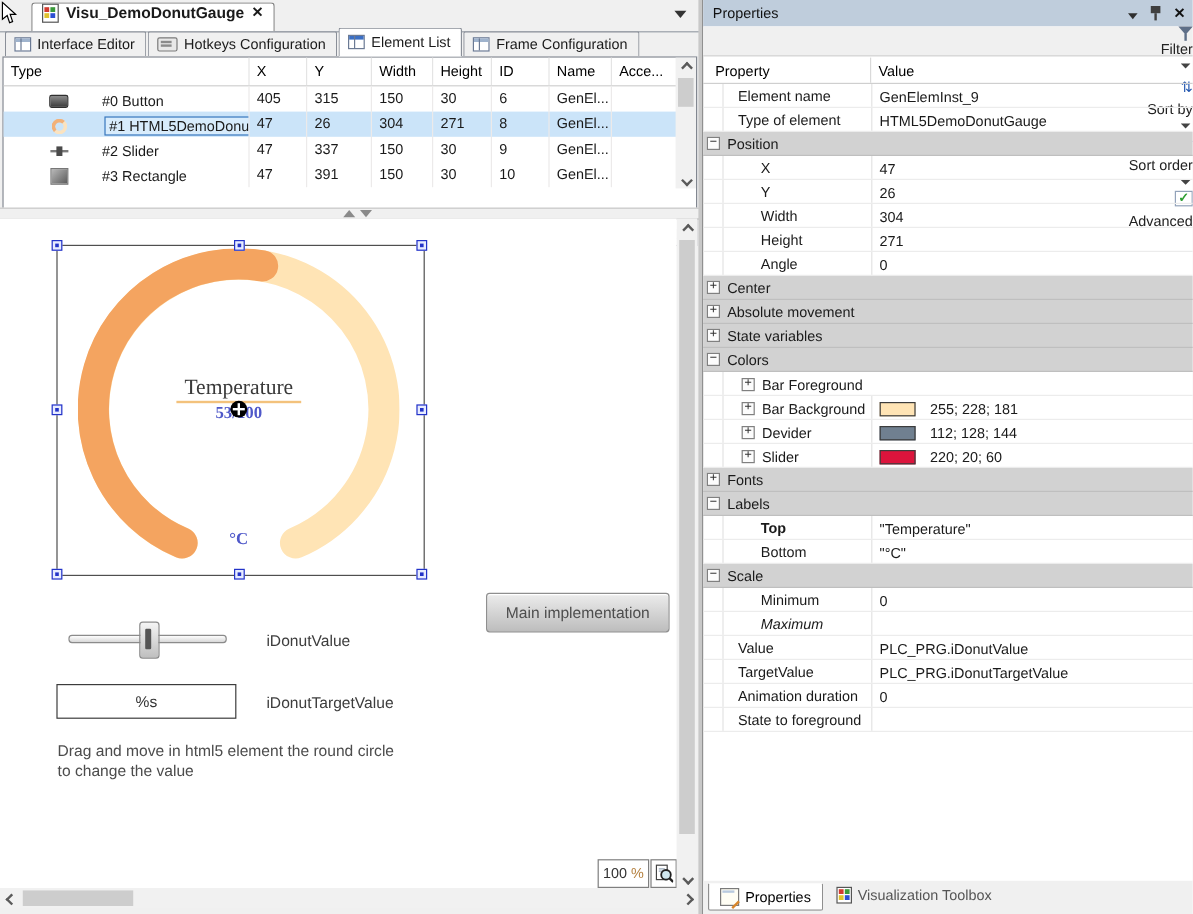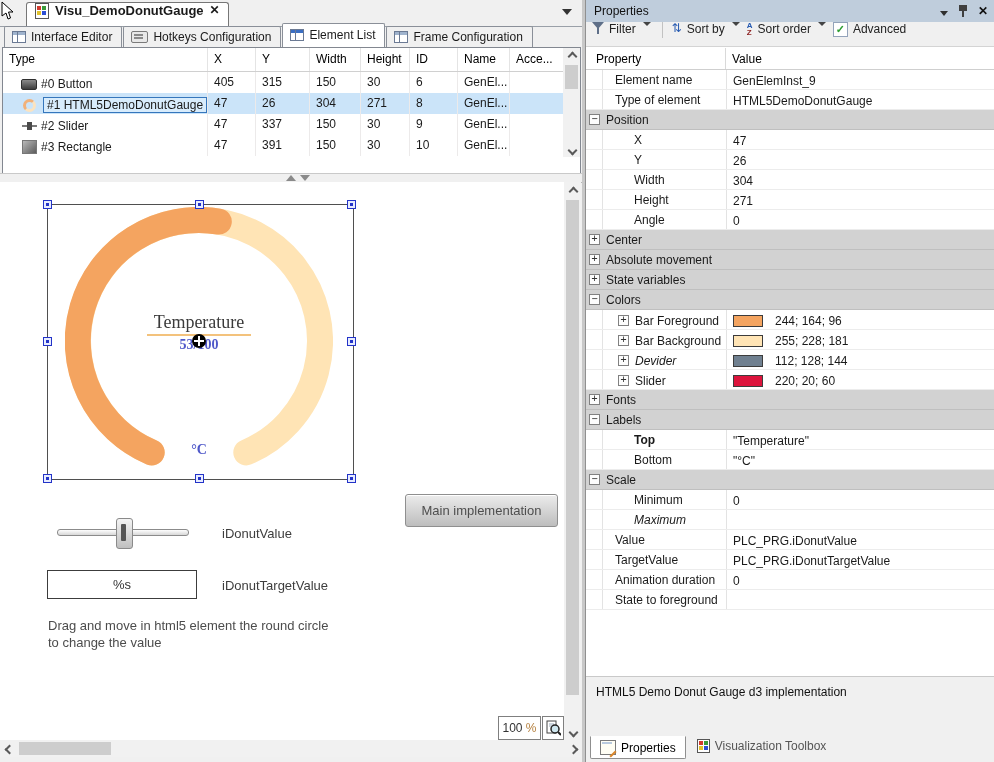--- a/index.html
+++ b/index.html
@@ -19,21 +19,21 @@
   .vtab{display:flex;align-items:center;gap:5px;padding:2px 9px 3px 7px;border:1px solid #8a8f98;border-bottom:none;border-radius:2px 2px 0 0;background:#f0f0f0;height:15px;margin-right:1px;}
   .vtab.active{background:#fff;height:18px;position:relative;z-index:2;}
 
   
   .etable{left:2px;top:47px;width:579px;height:158px;background:#fff;border:1px solid #828790;box-sizing:border-box;}
   .thead{display:flex;height:23px;border-bottom:1px solid #d0d0d0;}
   .thcell{box-sizing:border-box;border-right:1px solid #e4e4e4;padding:4px 0 0 6px;font-size:12px;color:#000;overflow:hidden;white-space:nowrap;}
   .trow{display:flex;height:21px;}
   .tcell{box-sizing:border-box;border-right:1px solid #eceaea;padding:3px 0 0 6px;overflow:hidden;white-space:nowrap;}
   .trow.sel{background:#cbe4f9;}
-  .typecell{display:flex;align-items:center;padding-left:18px;}
+  .typecell{display:flex;align-items:center;padding-left:38px;gap:24px;}
   .focusbox{border:1px solid #3576bc;background:#d8ecfc;padding:0 3px;margin-left:2px;}
   .rowicon{width:16px;height:14px;display:inline-flex;align-items:center;justify-content:center;margin-right:4px;flex:none;}
 
   
   .sb-v{position:absolute;width:17px;background:#f1f1f1;}
   .sb-h{position:absolute;height:13px;background:#f1f1f1;}
   .sb-h.big{height:17px;}
   .sb-thumb-v{position:absolute;left:2px;width:13px;background:#cdcdcd;}
   .sb-thumb-h{position:absolute;top:2px;height:9px;background:#cdcdcd;}
   .big .sb-thumb-h{height:13px;}
@@ -72,21 +72,21 @@
   .mainvis-btn{position:absolute;left:405px;top:312px;width:151px;height:31px;border:1px solid #8f8f8f;border-radius:3px;background:linear-gradient(#ececec,#bdbdbd);box-shadow:inset 0 1px 0 #fff;color:#4e4e4e;font-size:13px;display:flex;align-items:center;justify-content:center;}
   .zoombox{position:absolute;left:498px;top:534px;width:43px;height:24px;border:1px solid #7f7f7f;background:#fff;box-sizing:border-box;text-align:center;line-height:22px;font-size:12px;color:#333;}
   .zoombox .pct{color:#b5803f;}
   .zoombtn{position:absolute;left:542px;top:534px;width:22px;height:24px;border:1px solid #7f7f7f;background:#fff;box-sizing:border-box;display:flex;align-items:center;justify-content:center;}
 
   
   .panel-divider{left:582px;top:0;width:3px;height:762px;background:#c8c8c8;}
   .props{left:585px;top:0;width:409px;height:762px;background:#fff;border-left:1px solid #909090;box-sizing:border-box;}
   .props-title{position:absolute;left:0;top:0;width:100%;height:22px;background:#bfcddc;display:flex;align-items:center;padding-left:8px;box-sizing:border-box;font-size:12px;color:#111;}
   .title-icons{position:absolute;right:6px;top:3px;display:flex;gap:10px;align-items:center;height:16px;}
-  .tbar{position:absolute;left:0;top:22px;width:100%;height:25px;background:#f0f0f0;border-bottom:1px solid #d4d4d4;display:flex;align-items:flex-start;padding-left:6px;gap:5px;box-sizing:border-box;font-size:12px;color:#222;}
+  .tbar{position:absolute;left:0;top:22px;width:100%;height:25px;background:#f0f0f0;border-bottom:1px solid #d4d4d4;display:flex;align-items:flex-end;padding-left:6px;gap:5px;box-sizing:border-box;font-size:12px;color:#222;flex-direction:column;}
   .dd-arrow{width:0;height:0;border-left:4px solid transparent;border-right:4px solid transparent;border-top:4px solid #444;margin:0 2px;}
   .tbar-sep{width:1px;height:16px;background:#c2c2c2;margin:0 4px;}
   .checkbox{width:13px;height:13px;border:1px solid #93a3ba;background:#fff;display:inline-flex;align-items:center;justify-content:center;color:#2f9e33;font-weight:bold;font-size:11px;line-height:11px;}
 
   .grid{position:absolute;left:0;top:48px;width:100%;}
   .ghead{display:flex;height:21px;border-bottom:1px solid #cfcfcf;font-size:12px;color:#000;}
   .ghead .gname{width:140px;box-sizing:border-box;padding:4px 0 0 10px;border-right:1px solid #d9d9d9;}
   .ghead .gval{flex:1;padding:4px 0 0 6px;}
   .grow{display:flex;height:19px;border-bottom:1px solid #ececec;font-size:12px;align-items:stretch;}
   .grow .gutter{width:17px;box-sizing:border-box;border-right:1px solid #e3e3e3;flex:none;}
@@ -429,41 +429,37 @@
           <div class="grow group">
             <span class="expander">−</span>
             <div class="glabel">Colors</div>
           </div>
           <div class="grow">
             <div class="gutter"></div>
             <div class="gname" style="display: flex;">
               <span class="expander inrow">+</span>
               <span style="padding-top: 1px;">Bar Foreground</span>
             </div>
-            <div class="gval">
-              <span class="swatch" style="background: rgb(244, 164, 96);"></span>
-              <span>244; 164; 96</span>
-            </div>
           </div>
           <div class="grow">
             <div class="gutter"></div>
             <div class="gname" style="display: flex;">
               <span class="expander inrow">+</span>
               <span style="padding-top: 1px;">Bar Background</span>
             </div>
             <div class="gval">
               <span class="swatch" style="background: rgb(255, 228, 181);"></span>
               <span>255; 228; 181</span>
             </div>
           </div>
           <div class="grow">
             <div class="gutter"></div>
             <div class="gname" style="display: flex;">
               <span class="expander inrow">+</span>
-              <span style="padding-top: 1px; font-style: italic;">Devider</span>
+              <span style="padding-top: 1px;">Devider</span>
             </div>
             <div class="gval">
               <span class="swatch" style="background: rgb(112, 128, 144);"></span>
               <span>112; 128; 144</span>
             </div>
           </div>
           <div class="grow">
             <div class="gutter"></div>
             <div class="gname" style="display: flex;">
               <span class="expander inrow">+</span>
@@ -538,21 +534,20 @@
           <div class="grow">
             <div class="gutter"></div>
             <div class="gname" style="padding-left: 12px;">State to foreground</div>
             <div class="gval">
               <span></span>
             </div>
           </div>
         </div>
     </div>
 
-    <div class="gdesc">HTML5 Demo Donut Gauge d3 implementation</div>
 
     <div class="btabs" id="bottom-tabs">
         <div class="btab active">
           <span class="icon-propwin"></span>
           <span>Properties</span>
         </div>
         <div class="btab">
           <span class="icon-page" style="width: 11px; height: 12px;">
             <i style="left: 1px; top: 1px; background: rgb(210, 58, 46);"></i>
             <i style="left: 6px; top: 1px; background: rgb(58, 154, 58);"></i>

